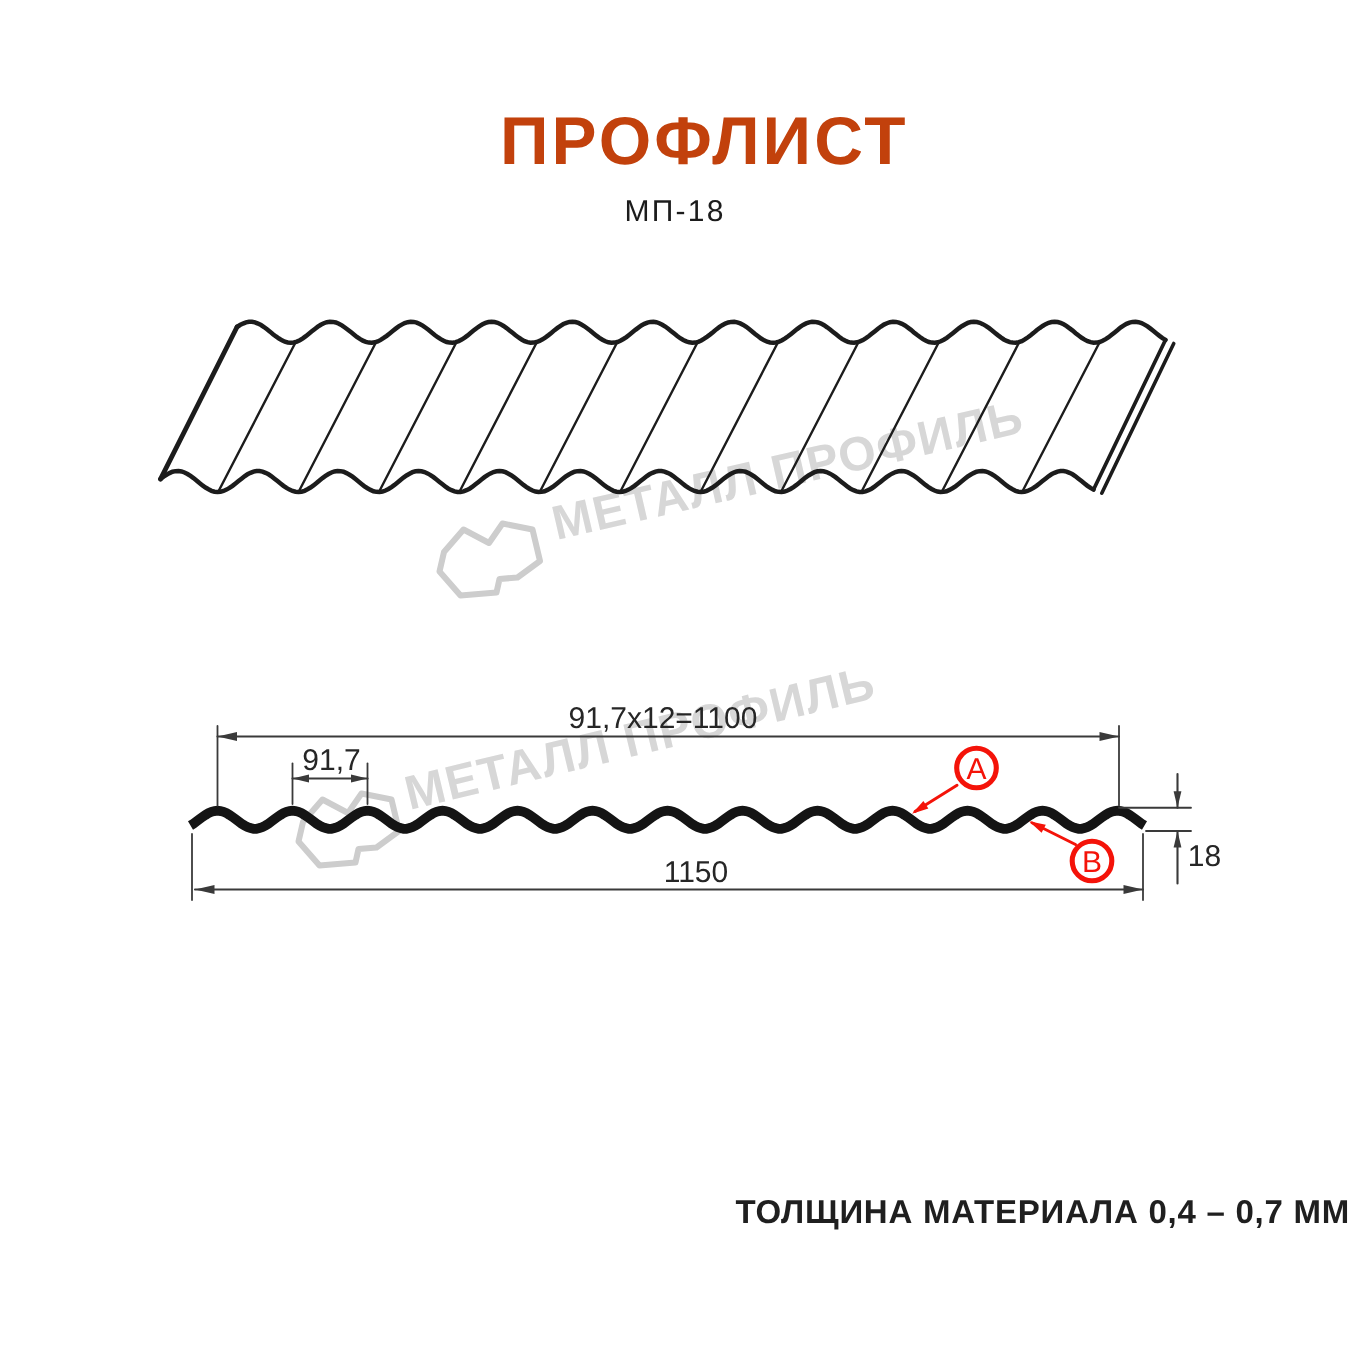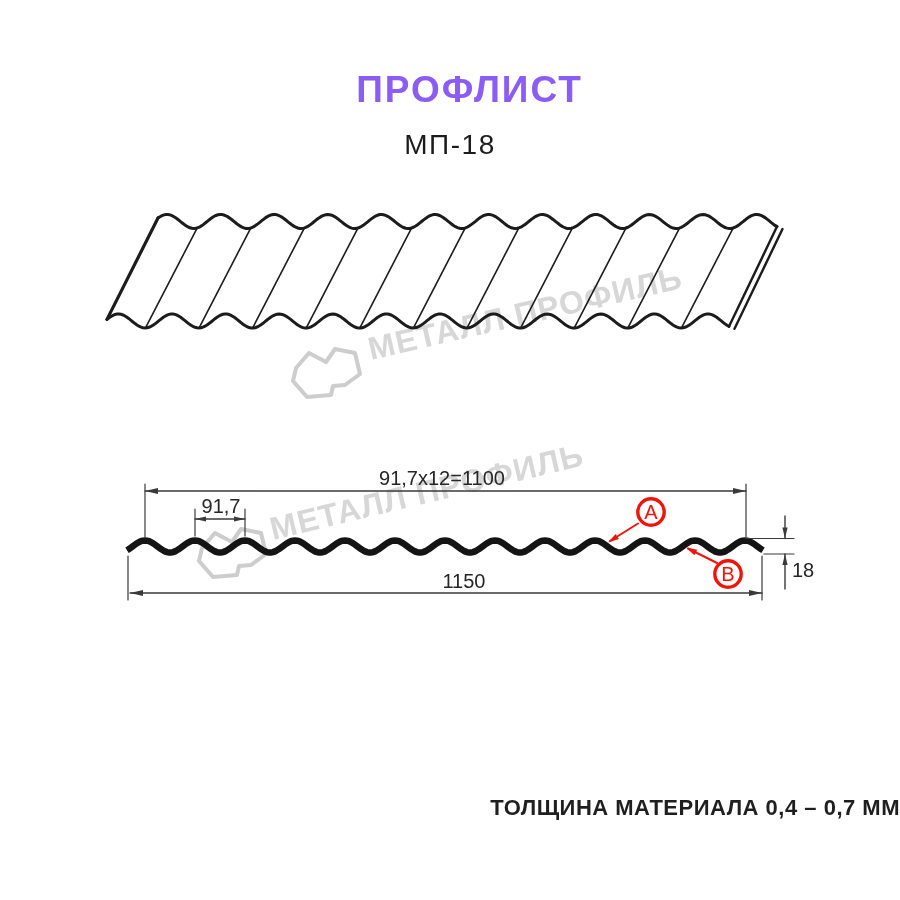--- a/index.html
+++ b/index.html
@@ -1,21 +1,21 @@
 <!DOCTYPE html>
 <html><head>
 <meta charset="utf-8">
 <style>
   html,body{margin:0;padding:0;background:#fff;}
   .page{position:relative;width:900px;height:900px;background:#ffffff;overflow:hidden;
         font-family:"Liberation Sans",sans-serif;}
   .title{position:absolute;top:71px;left:0;right:0;text-align:center;
-         font-size:37px;font-weight:700;letter-spacing:2px;color:#8b5cf6;line-height:1;padding-left:39px;}
+         font-size:45px;font-weight:700;letter-spacing:2px;color:#c2410c;line-height:1;padding-left:39px;}
   .subtitle{position:absolute;top:131px;left:0;right:0;text-align:center;
-            font-size:28px;font-weight:500;letter-spacing:1.5px;color:#1c1c1c;line-height:1;}
+            font-size:20px;font-weight:500;letter-spacing:1.5px;color:#1c1c1c;line-height:1;}
   .footer-note{position:absolute;top:797px;left:0;right:0;text-align:right;
                font-size:22px;font-weight:700;letter-spacing:0.5px;color:#1f1f1f;line-height:1;}
   svg{position:absolute;top:0;left:0;}
   text{font-family:"Liberation Sans",sans-serif;}
   .wm-text{font-size:32px;font-weight:700;letter-spacing:1px;}
   .dim-text{font-size:20px;fill:#262626;}
   .callout-text{font-size:20px;font-weight:400;}
 </style>
 </head>
 <body>

